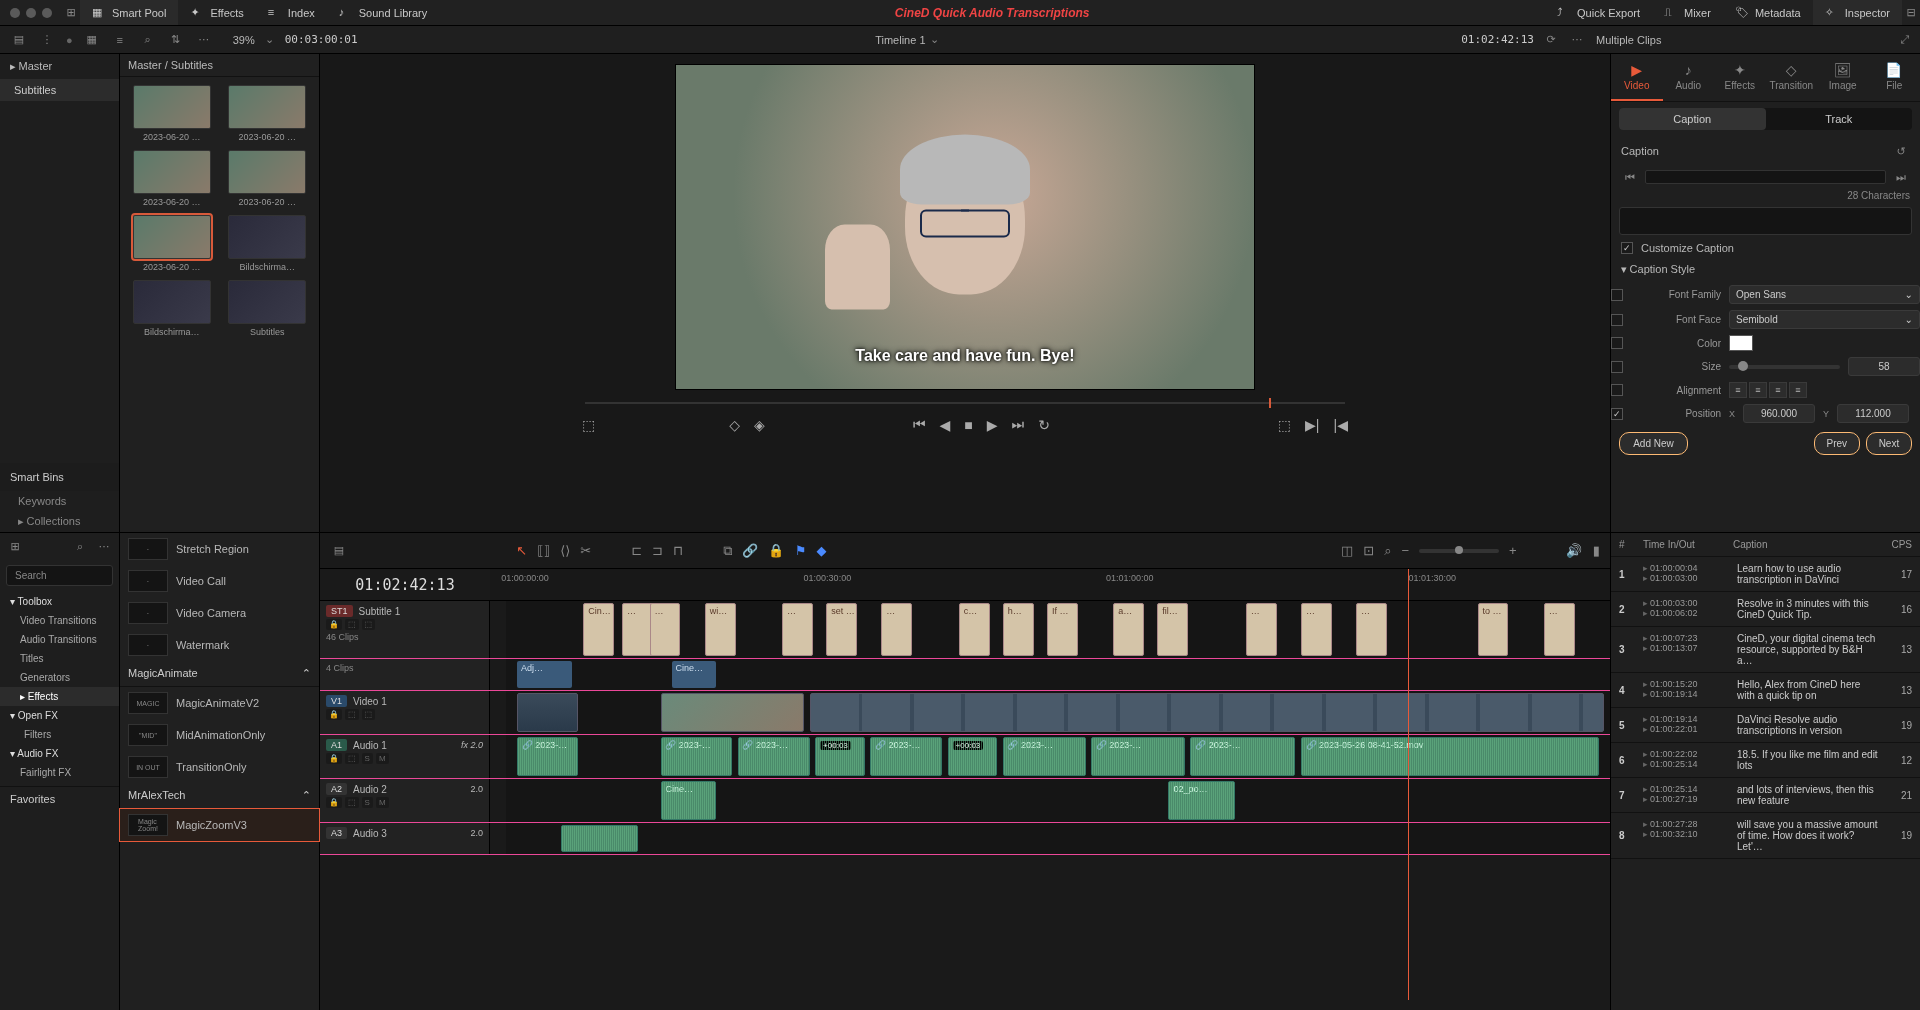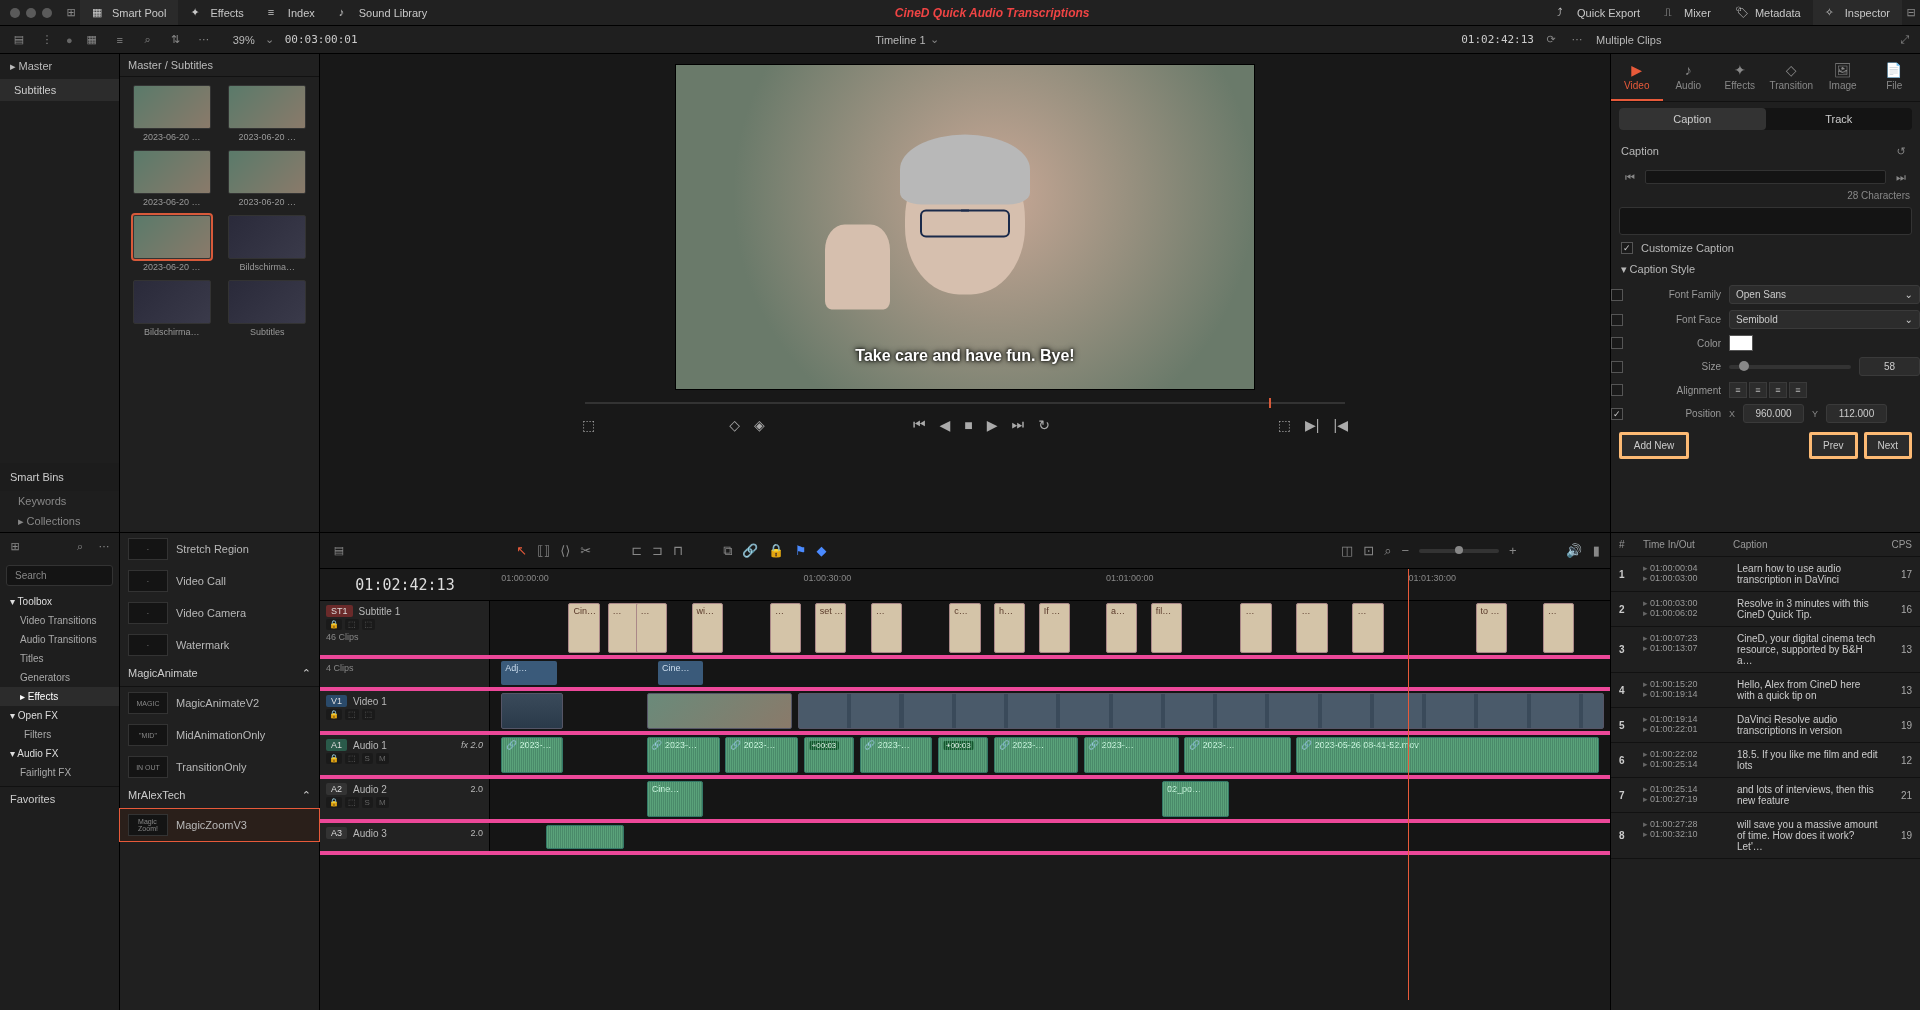--- a/index.html
+++ b/index.html
@@ -59,30 +59,30 @@
 .insp-tabs { display:flex; border-bottom:1px solid #111; }
 .insp-tab { flex:1; text-align:center; padding:8px 0; color:#888; cursor:pointer; font-size:10px; }
 .insp-tab.active { color:#e85a3a; border-bottom:2px solid #e85a3a; }
 .insp-subtabs { display:flex; margin:6px 8px; background:#141414; border-radius:4px; }
 .insp-subtab { flex:1; text-align:center; padding:5px; color:#ccc; cursor:pointer; border-radius:4px; }
 .insp-subtab.active { background:#333; }
 .insp-section { padding:6px 10px; }
 .insp-row { display:flex; align-items:center; gap:8px; padding:3px 0; }
 .insp-row label { width:90px; text-align:right; color:#999; font-size:10px; }
 .insp-sel { flex:1; background:#2c2c2c; border:1px solid #3a3a3a; color:#ccc; padding:3px 6px; border-radius:3px; font-size:10px; }
-.insp-num { width:61px; background:#2c2c2c; border:1px solid #3a3a3a; color:#ccc; padding:3px 6px; border-radius:3px; font-size:10px; text-align:center; }
+.insp-num { width:72px; background:#2c2c2c; border:1px solid #3a3a3a; color:#ccc; padding:3px 6px; border-radius:3px; font-size:10px; text-align:center; }
 .color-swatch { width:24px; height:16px; background:#fff; border:1px solid #555; }
 .chk { width:12px; height:12px; border:1px solid #555; background:#1a1a1a; }
 .chk.on::after { content:"✓"; color:#ccc; font-size:9px; position:relative; top:-2px; left:1px; }
 .align-btns { display:flex; gap:2px; }
 .align-btn { width:18px; height:16px; background:#2c2c2c; border:1px solid #3a3a3a; display:flex; align-items:center; justify-content:center; font-size:9px; }
 .caption-input { margin:4px 8px; height:28px; background:#141414; border:1px solid #333; border-radius:3px; }
 .hdr-chars { font-size:10px; color:#888; text-align:right; padding:2px 10px; }
 .btn-row { display:flex; gap:6px; padding:6px 8px; }
-.btn { flex:1; background:#2c2c2c; border:3px solid #fdba74; color:#ccc; padding:5px; border-radius:2px; text-align:center; cursor:pointer; font-size:10px; }
+.btn { flex:1; background:#2c2c2c; border:1px solid #fdba74; color:#ccc; padding:5px; border-radius:10px; text-align:center; cursor:pointer; font-size:10px; }
 
 
 .lower { display:flex; height:480px; border-top:1px solid #000; }
 .fx-col { width:120px; background:#1e1e1e; border-right:1px solid #000; overflow:hidden; }
 .search-box { margin:6px; background:#141414; border:1px solid #333; border-radius:3px; padding:4px 8px; color:#888; font-size:10px; }
 .fx-item { padding:4px 14px; color:#aaa; cursor:pointer; font-size:10px; }
 .fx-item.bold { color:#ddd; }
 .fx-item.active { background:#2c2c2c; color:#fff; }
 .fx-col2 { width:200px; background:#202020; border-right:1px solid #000; }
 .fx-row { display:flex; align-items:center; gap:8px; padding:5px 8px; cursor:pointer; }
@@ -93,36 +93,36 @@
 .timeline-col { flex:1; background:#1a1a1a; display:flex; flex-direction:column; }
 .tl-toolbar { height:36px; display:flex; align-items:center; gap:10px; padding:0 10px; border-bottom:1px solid #000; color:#888; }
 .tl-toolbar .tool { cursor:pointer; font-size:13px; }
 .tl-toolbar .tool.active { color:#e85a3a; }
 .tl-head { display:flex; height:32px; border-bottom:1px solid #000; }
 .tl-head-left { width:170px; display:flex; align-items:center; justify-content:center; font-family:ui-monospace,monospace; font-size:15px; color:#ddd; }
 .tl-ruler { flex:1; position:relative; background:#181818; }
 .tl-tick { position:absolute; top:4px; font-size:9px; color:#888; }
 .tl-playhead { position:absolute; top:0; bottom:-400px; width:1px; background:#e85a3a; left:82%; z-index:10; }
 .tl-tracks { flex:1; overflow:hidden; position:relative; }
-.track { display:flex; border-bottom:4px solid #ec4899; }
+.track { display:flex; border-bottom:1px solid #ec4899;gap:16px; }
 .track-hdr { width:170px; background:#222; padding:4px 6px; display:flex; flex-direction:column; gap:2px; font-size:10px; border-right:1px solid #000; }
 .track-hdr .top { display:flex; align-items:center; gap:6px; }
 .track-tag { background:#6a2a2a; color:#ddd; padding:1px 5px; border-radius:2px; font-size:9px; }
 .track-tag.v { background:#2a4a6a; }
 .track-tag.a { background:#2a5a4a; }
 .track-ctrl { display:flex; gap:3px; font-size:8px; color:#666; }
 .track-ctrl span { padding:1px 3px; background:#1a1a1a; border-radius:2px; }
 .track-lane { flex:1; position:relative; background:#151515; }
 .clip { position:absolute; top:2px; bottom:2px; border-radius:2px; padding:2px 4px; font-size:9px; overflow:hidden; white-space:nowrap; }
 .clip.sub { background:#d4c4a8; color:#5a3a2a; border:1px solid #a88; }
 .clip.vid { background:#3a4a5a; color:#bcd; border:1px solid #556; }
 .clip.adj { background:#3a5a7a; color:#cde; }
 .clip.aud { background:#4a8a6a; color:#dfe; border:1px solid #376; }
 .clip.aud .wave { position:absolute; inset:0; background:repeating-linear-gradient(90deg,#6aba8a 0 1px,transparent 1px 2px); opacity:.5; }
-.clip .badge { background:#14532d; color:#fff; padding:0 3px; border-radius:2px; font-size:8px; margin-right:2px; }
+.clip .badge { background:#000000; color:#fff; padding:0 3px; border-radius:2px; font-size:8px; margin-right:2px; }
 .clip .link { color:#fff; margin-right:2px; }
 
 .caption-col { width:310px; background:#1f1f1f; border-left:1px solid #000; display:flex; flex-direction:column; }
 .cap-hdr { display:flex; padding:6px 8px; border-bottom:1px solid #111; font-size:10px; color:#999; }
 .cap-hdr .n { width:24px; }
 .cap-hdr .t { width:90px; }
 .cap-hdr .c { flex:1; }
 .cap-hdr .cps { width:30px; text-align:right; }
 .cap-list { flex:1; overflow-y:auto; }
 .cap-row { display:flex; padding:6px 8px; border-bottom:1px solid #111; font-size:10px; }

